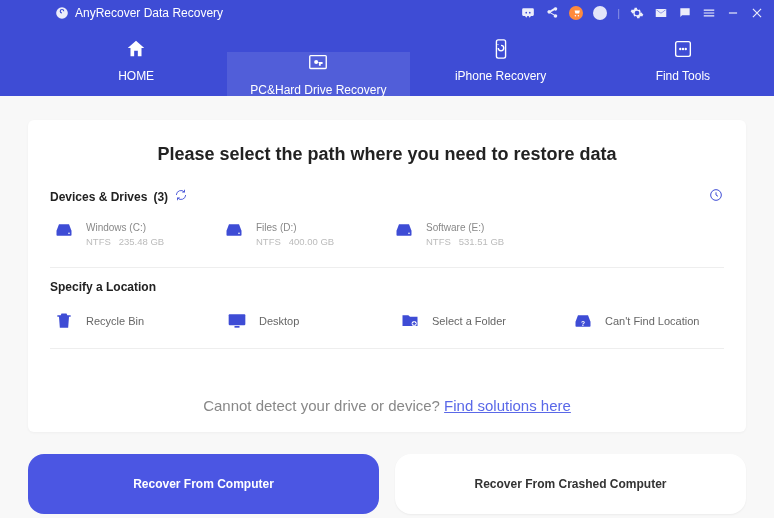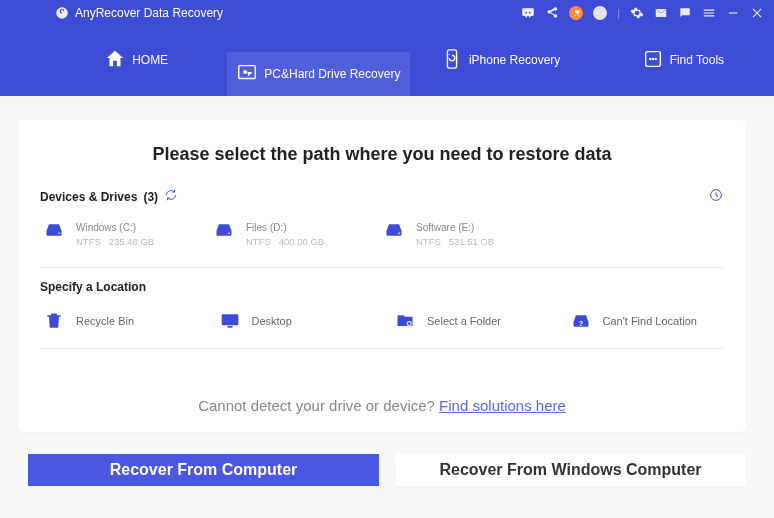--- a/index.html
+++ b/index.html
@@ -56,35 +56,35 @@
     width: 14px; height: 14px; border-radius: 50%;
     background: #fff; opacity:0.85;
   }
   .nav {
     display: flex;
     height: 72px;
   }
   .nav-item {
     flex: 1;
     display: flex;
-    flex-direction: row;
+    flex-direction: column;
     align-items: center;
     justify-content: center;
     gap: 6px;
     cursor: pointer;
     font-size: 12px;
     color: #fff;
   }
   .nav-item.active {
     background: rgba(255,255,255,0.10);
     margin-top: 28px;
   }
   .nav-icon svg { width: 22px; height: 22px; fill: #fff; }
   .content-outer {
-    padding: 24px 28px 14px 18px;
+    padding: 24px 28px 14px 28px;
   }
   .card {
     background: #fff;
     border-radius: 6px;
     box-shadow: 0 1px 3px rgba(0,0,0,0.04);
     padding: 24px 22px 18px 22px;
   }
   .card h1 {
     text-align: center;
     font-size: 18px;
@@ -146,26 +146,26 @@
     margin-top: 48px;
   }
   .footer-text a { color: #5a68e8; text-decoration: underline; cursor: pointer; }
   .bottom-actions {
     display: flex;
     gap: 16px;
     padding: 8px 28px 14px 28px;
   }
   .btn {
     flex: 1;
-    height: 32px;
-    border-radius: 0;
+    height: 60px;
+    border-radius: 16px;
     display: flex;
     align-items: center;
     justify-content: center;
-    font-size: 16px;
+    font-size: 12px;
     font-weight: 600;
     cursor: pointer;
     border: none;
   }
   .btn-primary {
     background: #4b56e3;
     color: #fff;
   }
   .btn-secondary {
     background: #fff;
@@ -390,14 +390,14 @@
     <hr class="divider">
 
     <div class="footer-text">
       <span>Cannot detect your drive or device? </span><a>Find solutions here</a>
     </div>
   </div>
 </div>
 
 <div class="bottom-actions">
   <button class="btn btn-primary">Recover From Computer</button>
-  <button class="btn btn-secondary">Recover From Windows Computer</button>
+  <button class="btn btn-secondary">Recover From Crashed Computer</button>
 </div>
 
 </body></html>

